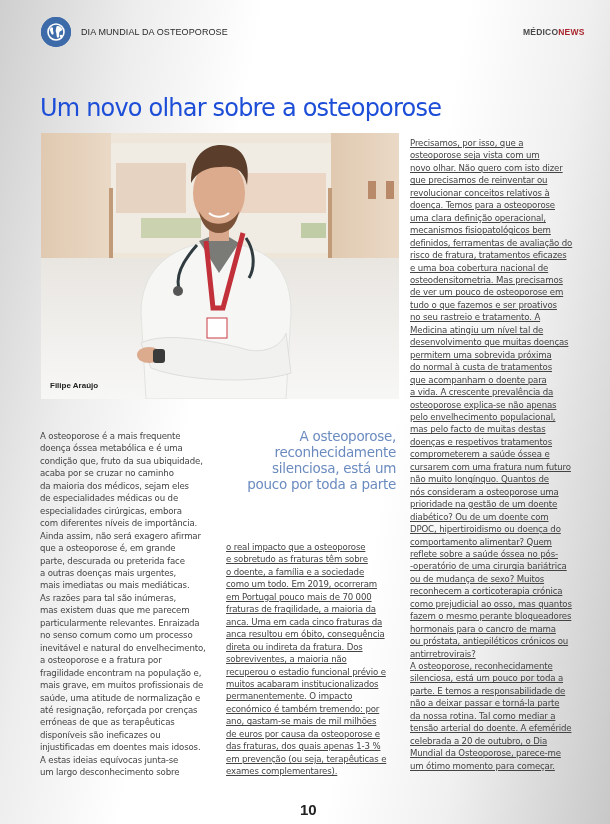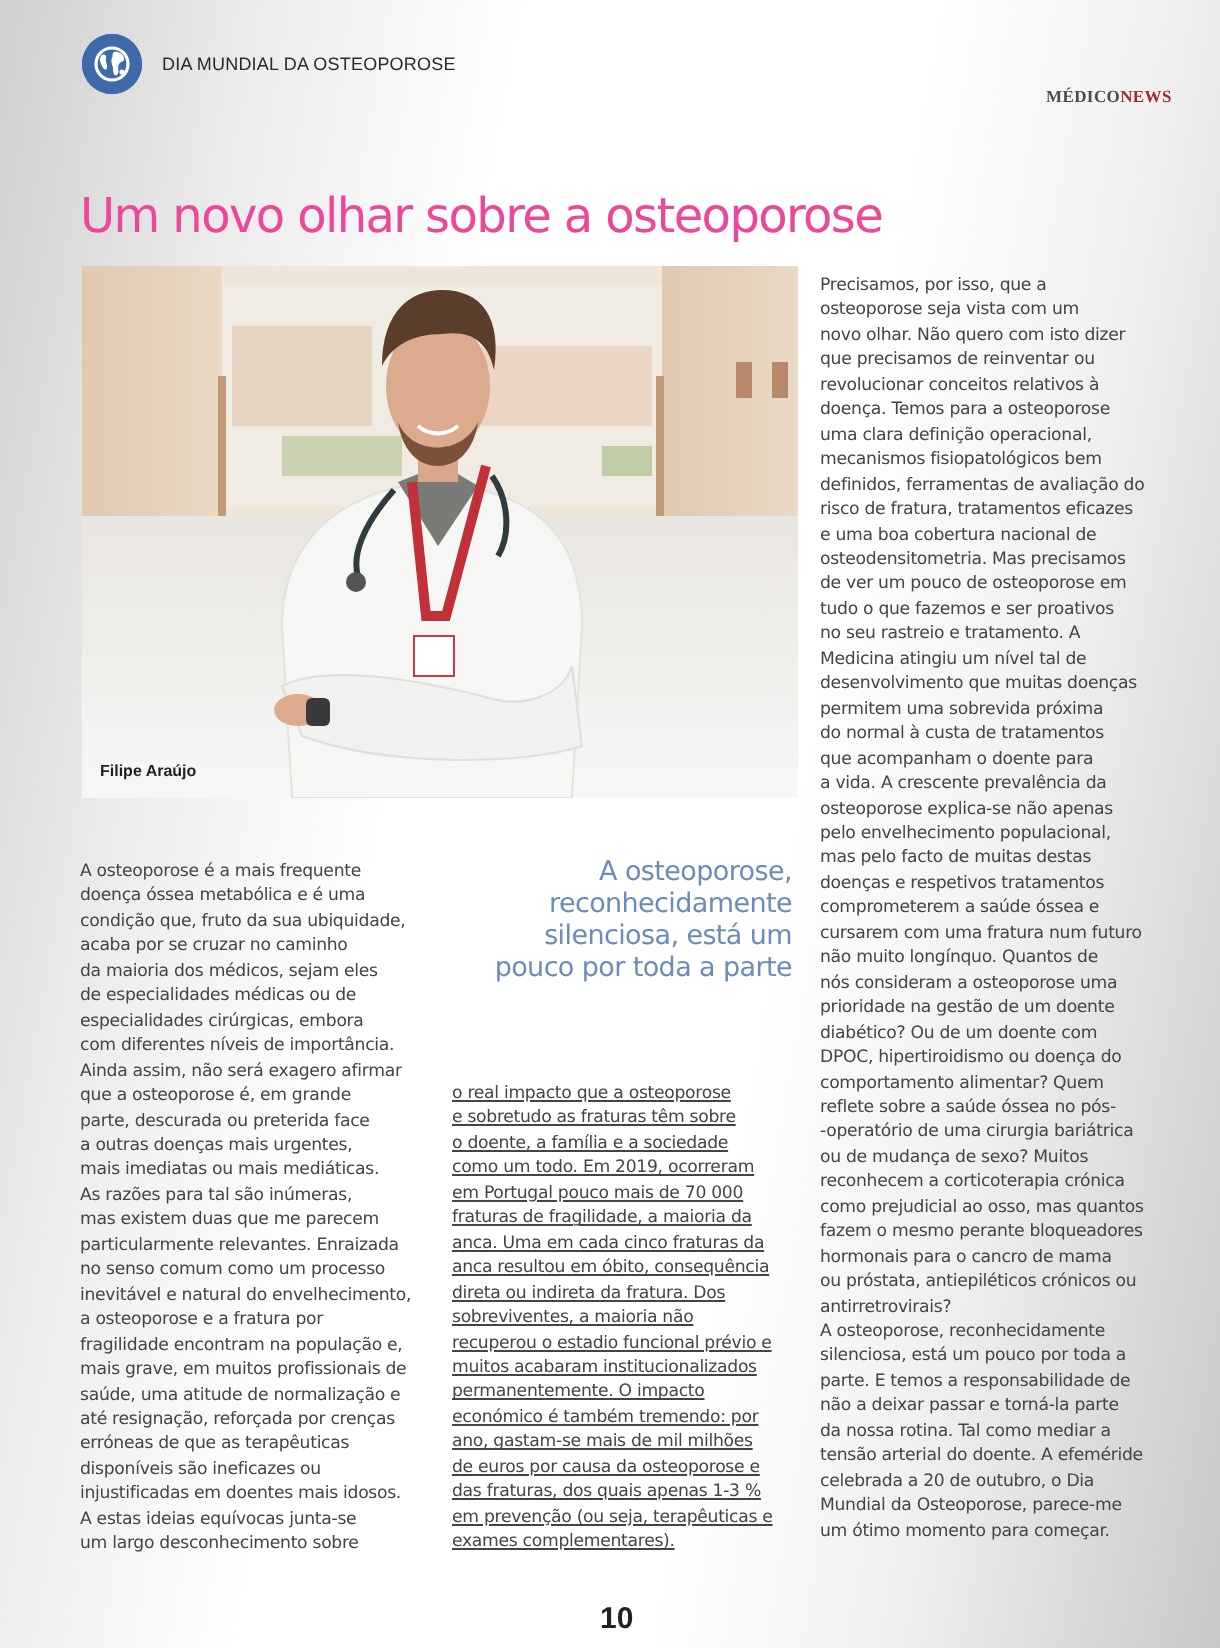--- a/index.html
+++ b/index.html
@@ -16,44 +16,44 @@
     position:absolute; left:41px; top:17px; width:30px; height:30px; border-radius:50%;
     background:#3d6aa8;
   }
   .globe svg { width:30px; height:30px; display:block; }
   .section-label {
     position:absolute; left:81px; top:27px; font-size:9px; letter-spacing:0.1px; color:#2a2a2a;
     font-family: "Liberation Sans", sans-serif;
   }
   .brand {
     position:absolute; left:523px; top:27px; font-size:8.5px; font-weight:bold;
-    font-family:Liberation Serif, serif; letter-spacing:0.2px;margin-top:16px;
+    font-family:Liberation Sans, sans-serif; letter-spacing:0.2px;
   }
   .brand .b1 { color:#4a4a4a; }
   .brand .b2 { color:#a8262d; }
   .title {
-    position:absolute; left:40px; top:78px; font-size:24px; color:#ec4899;
+    position:absolute; left:40px; top:78px; font-size:24px; color:#1d4ed8;
     font-family:"DejaVu Sans", sans-serif; font-weight:normal; letter-spacing:-0.8px;
   }
   .photo {
     position:absolute; left:41px; top:133px; width:358px; height:266px; overflow:hidden;
     background: linear-gradient(180deg, #eee3d6 0%, #e8dccc 30%, #efefed 55%, #f6f6f5 100%);
   }
   .photo svg { width:358px; height:266px; display:block; }
   .caption {
     position:absolute; left:50px; top:381px; font-size:8px; font-weight:bold; color:#222;
   }
   .col {
     position:absolute; font-size:8.6px; line-height:12.45px; color:#444;
     font-family:"DejaVu Sans", sans-serif; letter-spacing:-0.15px;
   }
   .col p { margin:0; white-space:pre-line; }
   .col1 { left:40px; top:430px; width:180px; }
   .col2 { left:226px; top:541px; width:176px;text-decoration:underline; }
-  .col3 { left:410px; top:137px; width:186px; }
+  .col3 { left:410px; top:137px; width:186px;text-decoration:underline; }
   .pullquote {
     position:absolute; left:226px; top:428px; width:170px;
     color:#6b8bbf; font-size:13.5px; line-height:16px; font-family:"DejaVu Sans", sans-serif;
     letter-spacing:-0.3px; white-space:pre-line;text-align:right;
   }
   .page-num {
     position:absolute; left:300px; top:801px; font-size:15px; font-weight:bold; color:#222;
   }
 </style>
 </head>

